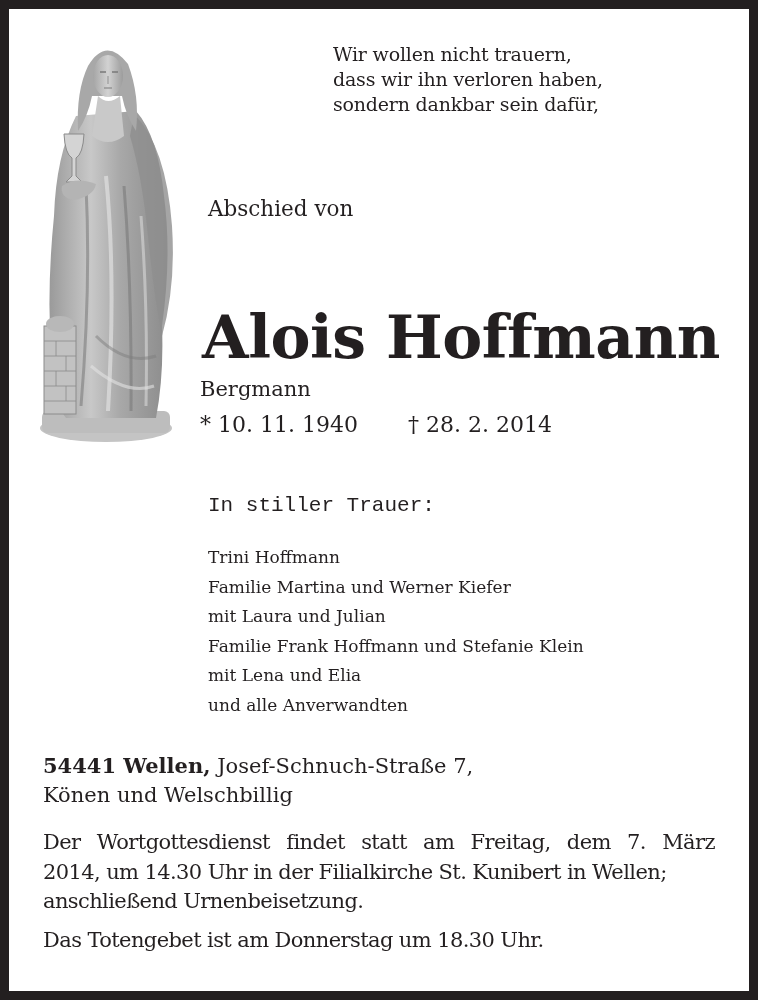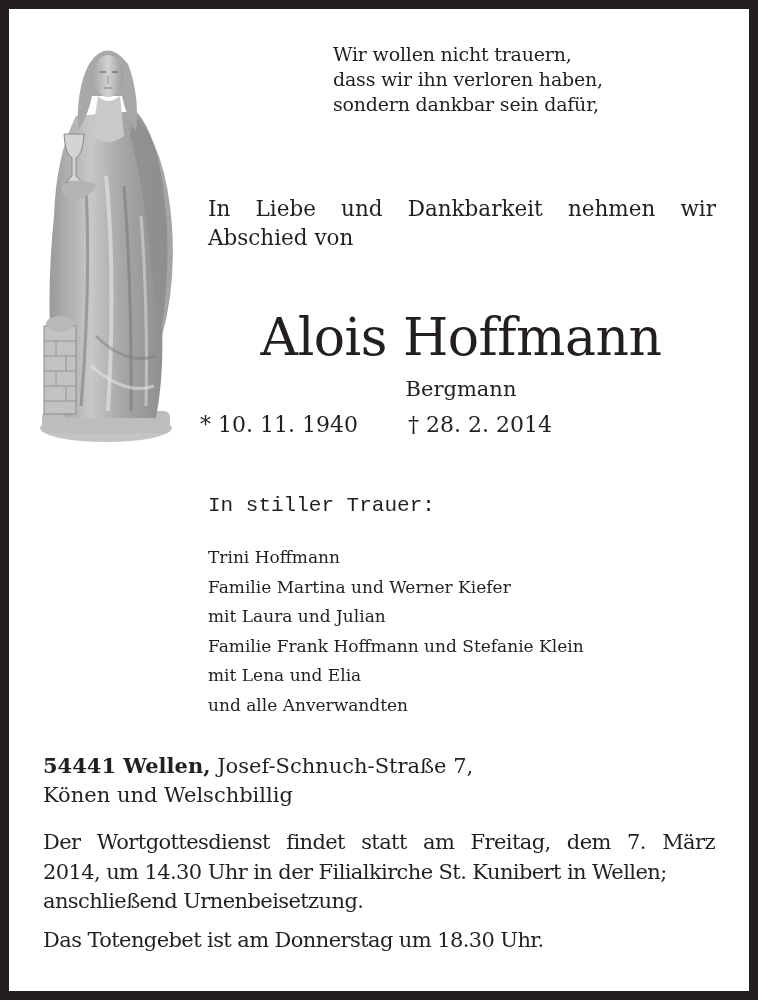--- a/index.html
+++ b/index.html
@@ -8,22 +8,22 @@
   .frame { position: absolute; left: 0; top: 0; width: 740px; height: 982px;
            border: 9px solid #231f20; background: #fff; }
   .statue { position: absolute; left: 36px; top: 36px; width: 142px; height: 410px; }
   .poem { position: absolute; left: 333px; top: 42px; font-size: 19px; line-height: 25px;
           letter-spacing: -0.2px; }
   .poem div { white-space: nowrap; }
   .intro { position: absolute; left: 208px; top: 194px; width: 508px; font-size: 21.5px;
            line-height: 29px; }
   .intro .l1 { display: flex; justify-content: space-between; }
   .name { position: absolute; left: 200px; width: 522px; top: 302px; text-align: center;
-          font-size: 52px; font-weight: normal; letter-spacing: -0.5px; line-height: 70px; }
-  .occupation { position: absolute; left: 200px; width: 522px; top: 375px; text-align: center;
+          font-size: 60px; font-weight: bold; letter-spacing: -0.5px; line-height: 70px; }
+  .occupation { position: absolute; left: 200px; width: 522px; top: 375px; 
                 font-size: 21px; line-height: 28px; }
   .dates { position: absolute; left: 200px; width: 522px; top: 410px; 
            font-size: 22px; line-height: 30px; }
   .dates span { display: inline-block; }
   .dates .gap { width: 50px; }
   .mourn-head { position: absolute; left: 208px; top: 492px; font-size: 21px; line-height: 28px; font-family: Liberation Mono, monospace; }
   .mourners { position: absolute; left: 208px; top: 527px; font-size: 17px; line-height: 29.6px; margin-top: 16px; }
   .mourners div { white-space: nowrap; }
   .address { position: absolute; left: 43px; top: 751px; font-size: 21px; line-height: 29px; }
   .address b { font-weight: bold; }
@@ -96,28 +96,20 @@
   <ellipse cx="24" cy="288" rx="14" ry="8" fill="#b8b8b8"></ellipse>
 </svg>
 
 <div class="poem">
   <div>Wir wollen nicht trauern,</div>
   <div>dass wir ihn verloren haben,</div>
   <div>sondern dankbar sein dafür,</div>
 </div>
 
 <div class="intro">
-  <div class="l1">
-    <span>In</span>
-    <span>Liebe</span>
-    <span>und</span>
-    <span>Dankbarkeit</span>
-    <span>nehmen</span>
-    <span>wir</span>
-  </div>
   <div>Abschied von</div>
 </div>
 
 <div class="name">Alois Hoffmann</div>
 <div class="occupation">Bergmann</div>
 <div class="dates">
   <span>* 10. 11. 1940</span><span class="gap"></span><span>† 28. 2. 2014</span>
 </div>
 
 <div class="mourn-head">In stiller Trauer:</div>

